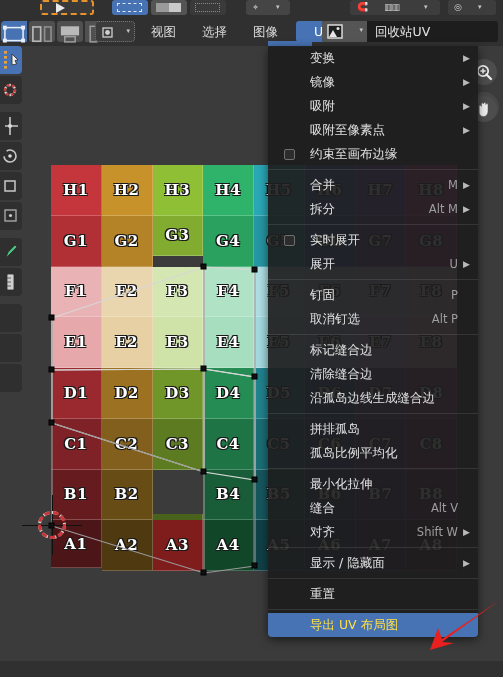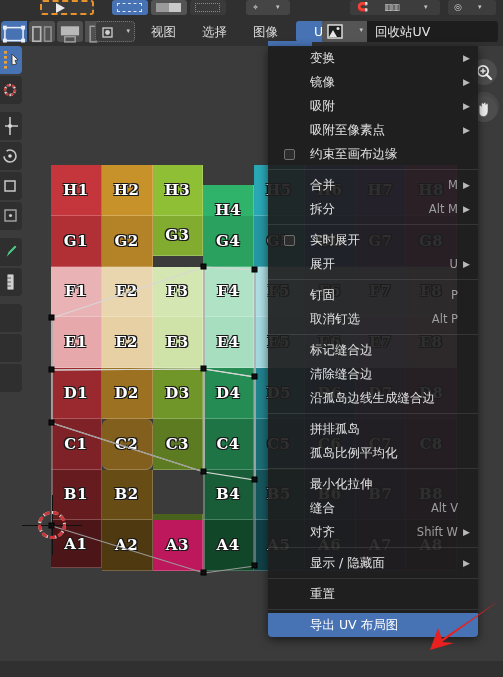--- a/index.html
+++ b/index.html
@@ -80,21 +80,21 @@
   .menu{position:absolute;left:268px;top:46px;width:210px;
         background:rgba(29,29,29,.92);border-radius:0 0 4px 4px;
         box-shadow:0 3px 10px rgba(0,0,0,.55);overflow:hidden;}
   .mrow{position:relative;height:24px;display:flex;align-items:center;color:#e2e2e2;font-size:12.5px;}
   .mrow .lbl{position:absolute;left:42px;white-space:nowrap;}
   .mrow .acc{position:absolute;right:20px;color:#9e9e9e;font-size:11.5px;white-space:nowrap;}
   .mrow .arw{position:absolute;right:8px;color:#b9b9b9;font-size:9px;}
   .mrow .cbx{position:absolute;left:16px;width:11px;height:11px;border:1px solid #6f6f6f;
              background:#2c2c2c;border-radius:2px;box-sizing:border-box;}
   .mrow.hl{background:#4772b3;color:#ffffff;}
-  .mrow.hl .lbl{color:#ffffff;}
+  .mrow.hl .lbl{color:#fde047;}
   .msep{height:1px;background:rgba(255,255,255,.10);margin:3px 0;}
   .mtop-tab{position:absolute;left:268px;top:41px;width:44px;height:6px;background:#4772b3;}
 
   
   .redarrow{position:absolute;left:402px;top:598px;width:100px;height:62px;pointer-events:none;}
 
   
   .statusbar{position:absolute;left:0;bottom:0;width:503px;height:16px;background:#303030;}
 </style>
 </head>
@@ -190,21 +190,21 @@
     <div class="uvgrid" id="uvgrid">
         <div class="cell" style="left: 0px; top: 0px; width: 50.75px; height: 50.75px; background: rgb(196, 53, 60); border-right: 1px solid rgba(255, 255, 255, 0.22); border-bottom: 1px solid rgba(255, 255, 255, 0.22);">
           <span>H1</span>
         </div>
         <div class="cell" style="left: 50.75px; top: 0px; width: 50.75px; height: 50.75px; background: rgb(200, 146, 43); border-right: 1px solid rgba(255, 255, 255, 0.22); border-bottom: 1px solid rgba(255, 255, 255, 0.22);">
           <span>H2</span>
         </div>
         <div class="cell" style="left: 101.5px; top: 0px; width: 50.75px; height: 50.75px; background: rgb(143, 191, 53); border-right: 1px solid rgba(255, 255, 255, 0.22); border-bottom: 1px solid rgba(255, 255, 255, 0.22);">
           <span>H3</span>
         </div>
-        <div class="cell" style="left: 152.25px; top: 0px; width: 50.75px; height: 50.75px; background: rgb(47, 179, 106); border-right: 1px solid rgba(255, 255, 255, 0.22); border-bottom: 1px solid rgba(255, 255, 255, 0.22); margin-top: 20px;">
+        <div class="cell" style="left: 152.25px; top: 0px; width: 50.75px; height: 50.75px; background: rgb(47, 179, 106); border-right: 1px solid rgba(255, 255, 255, 0.22); border-bottom: 1px solid rgba(255, 255, 255, 0.22);">
           <span>H4</span>
         </div>
         <div class="cell" style="left: 203px; top: 0px; width: 50.75px; height: 50.75px; background: rgb(42, 167, 181); border-right: 1px solid rgba(255, 255, 255, 0.22); border-bottom: 1px solid rgba(255, 255, 255, 0.22);">
           <span>H5</span>
         </div>
         <div class="cell" style="left: 253.75px; top: 0px; width: 50.75px; height: 50.75px; background: rgb(61, 111, 190); border-right: 1px solid rgba(255, 255, 255, 0.22); border-bottom: 1px solid rgba(255, 255, 255, 0.22);">
           <span>H6</span>
         </div>
         <div class="cell" style="left: 304.5px; top: 0px; width: 50.75px; height: 50.75px; background: rgb(126, 79, 184); border-right: 1px solid rgba(255, 255, 255, 0.22); border-bottom: 1px solid rgba(255, 255, 255, 0.22);">
           <span>H7</span>
@@ -304,21 +304,21 @@
         </div>
         <div class="cell" style="left: 304.5px; top: 203px; width: 50.75px; height: 50.75px; background: rgb(98, 62, 144); border-right: 1px solid rgba(255, 255, 255, 0.22); border-bottom: 1px solid rgba(255, 255, 255, 0.22);">
           <span>D7</span>
         </div>
         <div class="cell" style="left: 355.25px; top: 203px; width: 50.75px; height: 50.75px; background: rgb(144, 51, 112); border-right: 1px solid rgba(255, 255, 255, 0.22); border-bottom: 1px solid rgba(255, 255, 255, 0.22);">
           <span>D8</span>
         </div>
         <div class="cell" style="left: 0px; top: 253.75px; width: 50.75px; height: 50.75px; background: rgb(127, 34, 39); border-right: 1px solid rgba(255, 255, 255, 0.22); border-bottom: 1px solid rgba(255, 255, 255, 0.22);">
           <span>C1</span>
         </div>
-        <div class="cell" style="left: 50.75px; top: 253.75px; width: 50.75px; height: 50.75px; background: rgb(130, 95, 28); border-right: 1px solid rgba(255, 255, 255, 0.22); border-bottom: 1px solid rgba(255, 255, 255, 0.22); border-radius: 7px;">
+        <div class="cell" style="left: 50.75px; top: 253.75px; width: 50.75px; height: 50.75px; background: rgb(130, 95, 28); border-right: 1px solid rgba(255, 255, 255, 0.22); border-bottom: 1px solid rgba(255, 255, 255, 0.22);">
           <span>C2</span>
         </div>
         <div class="cell" style="left: 101.5px; top: 253.75px; width: 50.75px; height: 50.75px; background: rgb(93, 124, 34); border-right: 1px solid rgba(255, 255, 255, 0.22); border-bottom: 1px solid rgba(255, 255, 255, 0.22); justify-content: center;">
           <span>C3</span>
         </div>
         <div class="cell" style="left: 152.25px; top: 253.75px; width: 50.75px; height: 50.75px; background: rgb(31, 116, 69); border-right: 1px solid rgba(255, 255, 255, 0.22); border-bottom: 1px solid rgba(255, 255, 255, 0.22);">
           <span>C4</span>
         </div>
         <div class="cell" style="left: 203px; top: 253.75px; width: 50.75px; height: 50.75px; background: rgb(27, 109, 118); border-right: 1px solid rgba(255, 255, 255, 0.22); border-bottom: 1px solid rgba(255, 255, 255, 0.22);">
           <span>C5</span>
@@ -355,21 +355,21 @@
         </div>
         <div class="cell" style="left: 355.25px; top: 304.5px; width: 50.75px; height: 50.75px; background: rgb(96, 34, 74); border-right: 1px solid rgba(255, 255, 255, 0.22); border-bottom: 1px solid rgba(255, 255, 255, 0.22);">
           <span>B8</span>
         </div>
         <div class="cell" style="left: 0px; top: 355.25px; width: 50.75px; height: 48px; background: rgb(76, 21, 23); border-right: 1px solid rgba(255, 255, 255, 0.22); border-bottom: 1px solid rgba(255, 255, 255, 0.22);">
           <span>A1</span>
         </div>
         <div class="cell" style="left: 50.75px; top: 355.25px; width: 50.75px; height: 50.75px; background: rgb(78, 57, 17); border-right: 1px solid rgba(255, 255, 255, 0.22); border-bottom: 1px solid rgba(255, 255, 255, 0.22);">
           <span>A2</span>
         </div>
-        <div class="cell" style="left: 101.5px; top: 355.25px; width: 50.75px; height: 50.75px; background: #be185d; border-right: 1px solid rgba(255, 255, 255, 0.22); border-bottom: 1px solid rgba(255, 255, 255, 0.22);">
+        <div class="cell" style="left: 101.5px; top: 355.25px; width: 50.75px; height: 50.75px; background: #7f1d1d; border-right: 1px solid rgba(255, 255, 255, 0.22); border-bottom: 1px solid rgba(255, 255, 255, 0.22);">
           <span>A3</span>
         </div>
         <div class="cell" style="left: 152.25px; top: 355.25px; width: 50.75px; height: 50.75px; background: rgb(18, 70, 41); border-right: 1px solid rgba(255, 255, 255, 0.22); border-bottom: 1px solid rgba(255, 255, 255, 0.22);">
           <span>A4</span>
         </div>
         <div class="cell" style="left: 203px; top: 355.25px; width: 50.75px; height: 50.75px; background: rgb(16, 65, 71); border-right: 1px solid rgba(255, 255, 255, 0.22); border-bottom: 1px solid rgba(255, 255, 255, 0.22);">
           <span>A5</span>
         </div>
         <div class="cell" style="left: 253.75px; top: 355.25px; width: 50.75px; height: 50.75px; background: rgb(24, 43, 74); border-right: 1px solid rgba(255, 255, 255, 0.22); border-bottom: 1px solid rgba(255, 255, 255, 0.22);">
           <span>A6</span>

